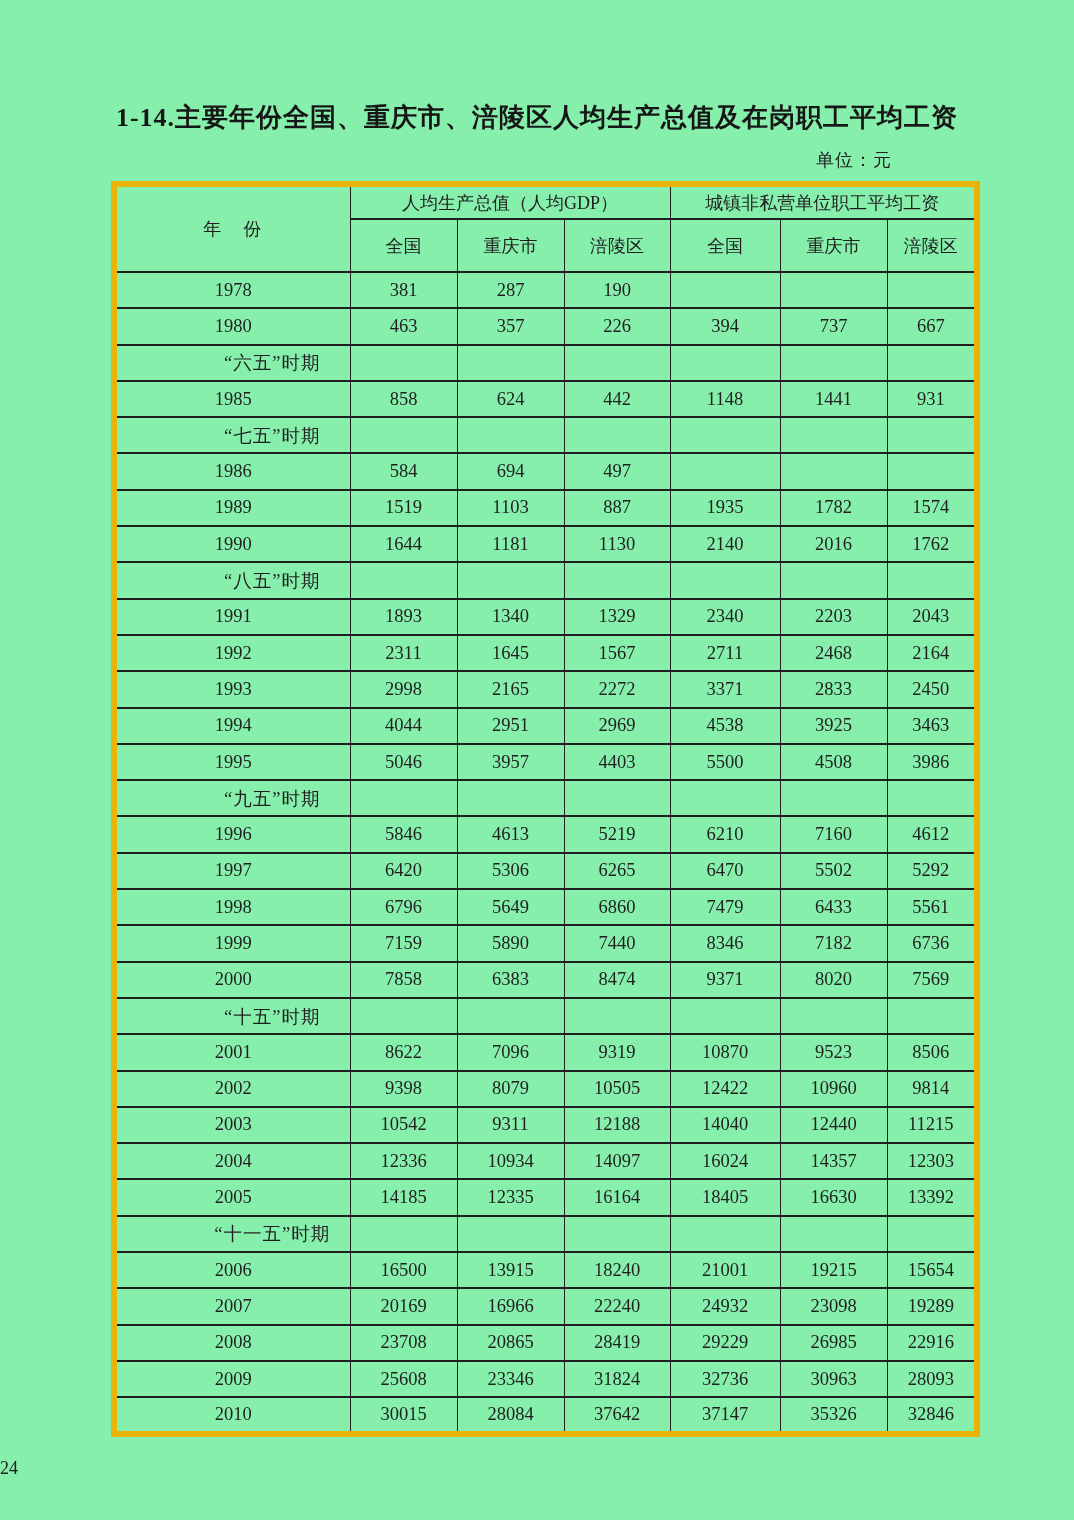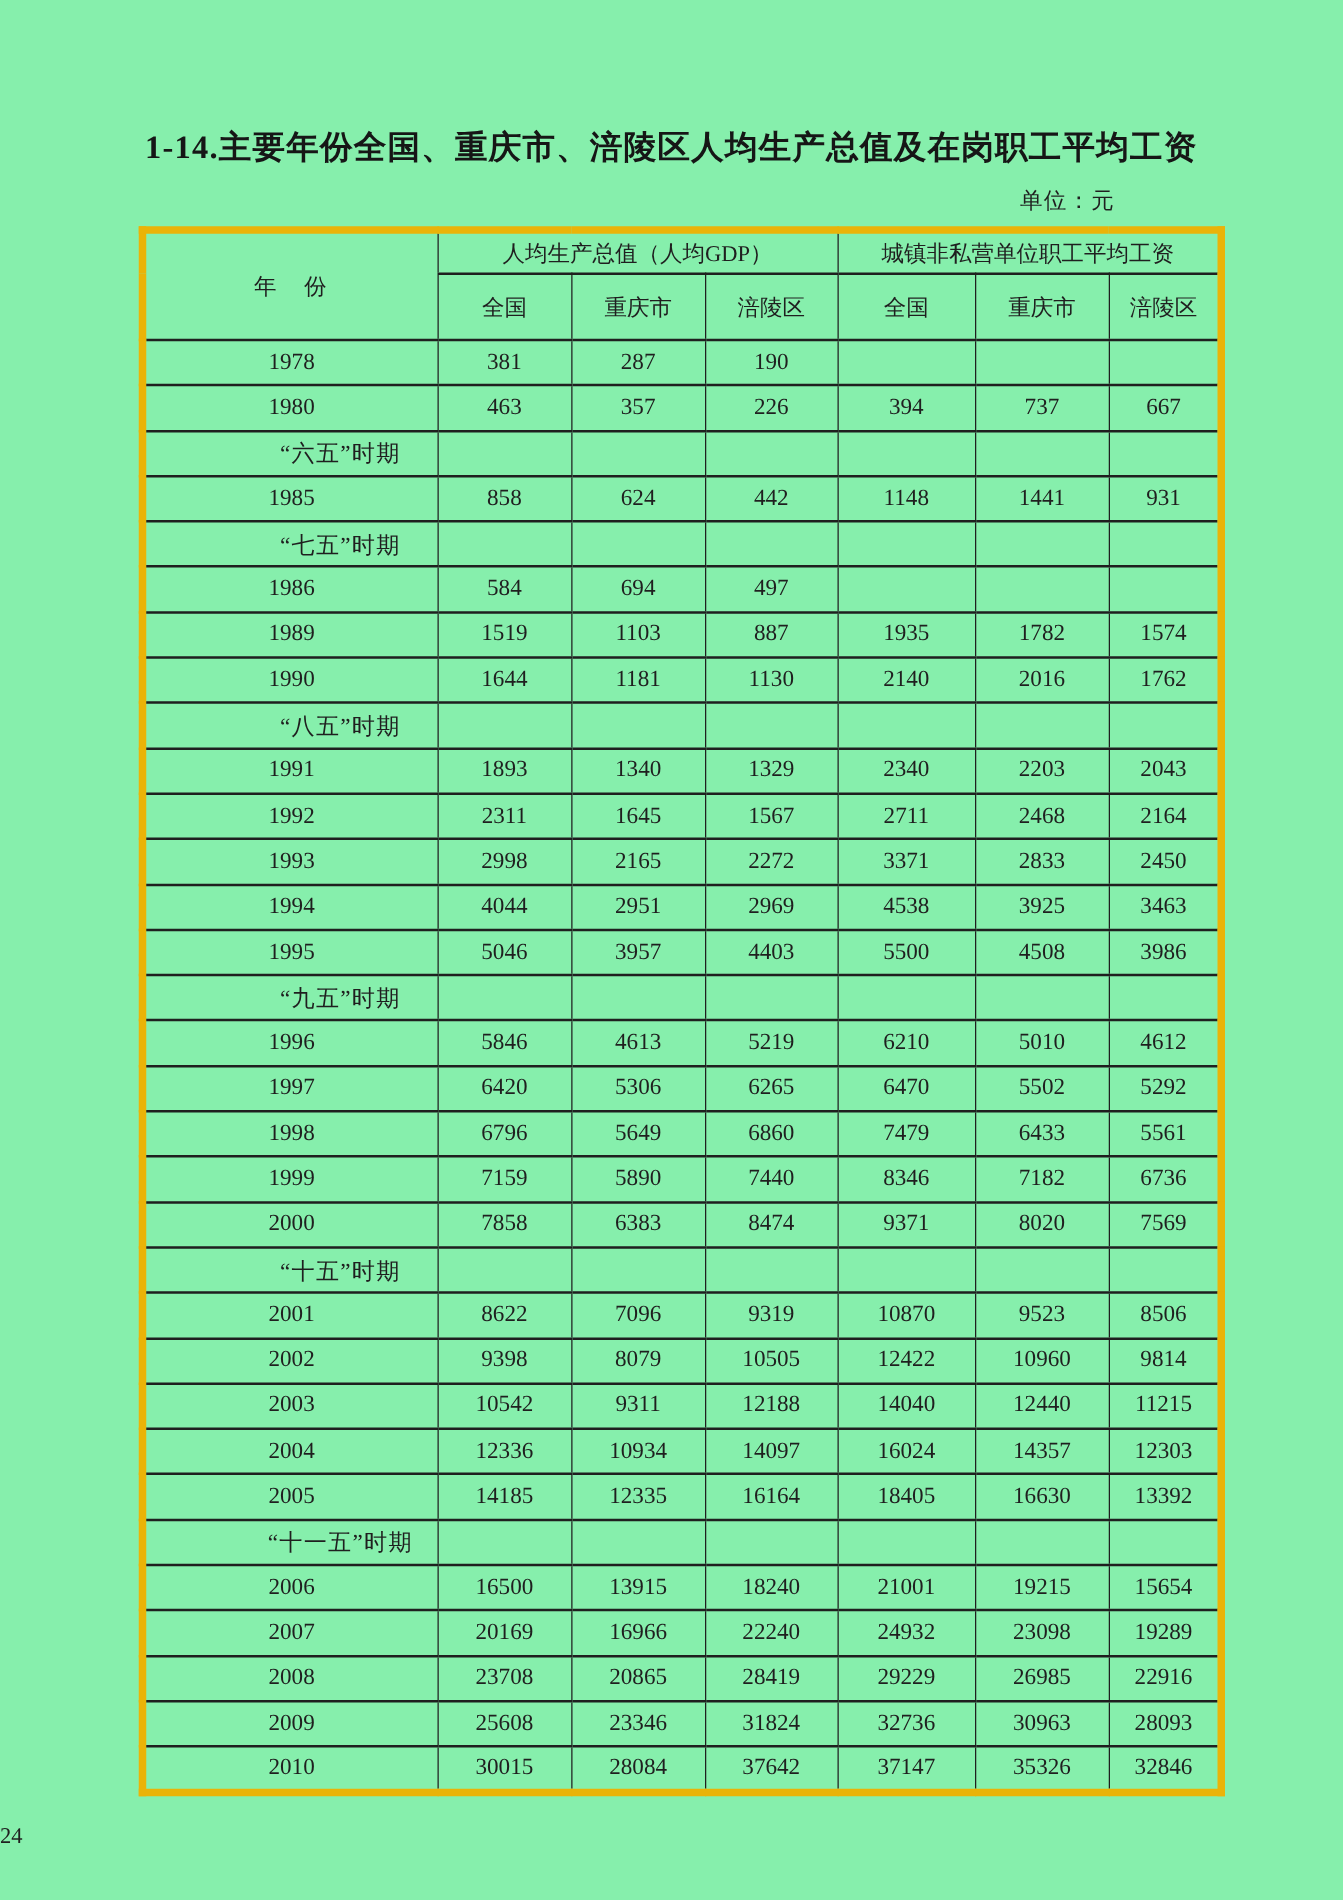--- a/index.html
+++ b/index.html
@@ -241,21 +241,21 @@
           <td class="value-cell"></td>
           <td class="value-cell"></td>
           <td class="value-cell"></td>
         </tr>
         <tr>
           <td class="year-cell">1996</td>
           <td class="value-cell">5846</td>
           <td class="value-cell">4613</td>
           <td class="value-cell">5219</td>
           <td class="value-cell">6210</td>
-          <td class="value-cell">5010</td>
+          <td class="value-cell">7160</td>
           <td class="value-cell">4612</td>
         </tr>
         <tr>
           <td class="year-cell">1997</td>
           <td class="value-cell">6420</td>
           <td class="value-cell">5306</td>
           <td class="value-cell">6265</td>
           <td class="value-cell">6470</td>
           <td class="value-cell">5502</td>
           <td class="value-cell">5292</td>

